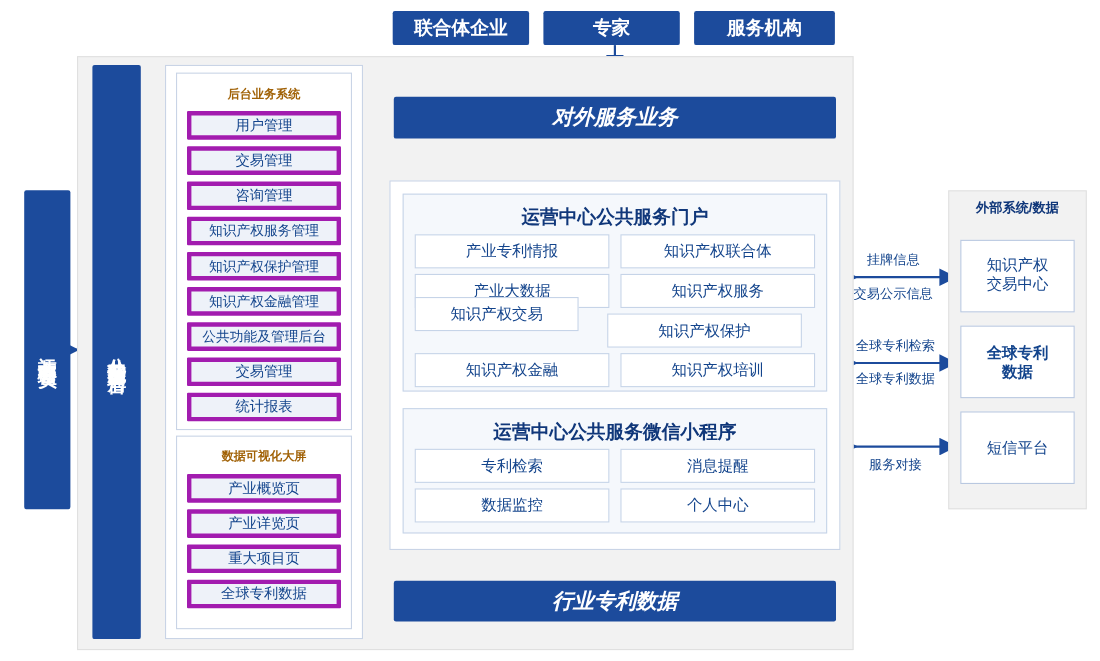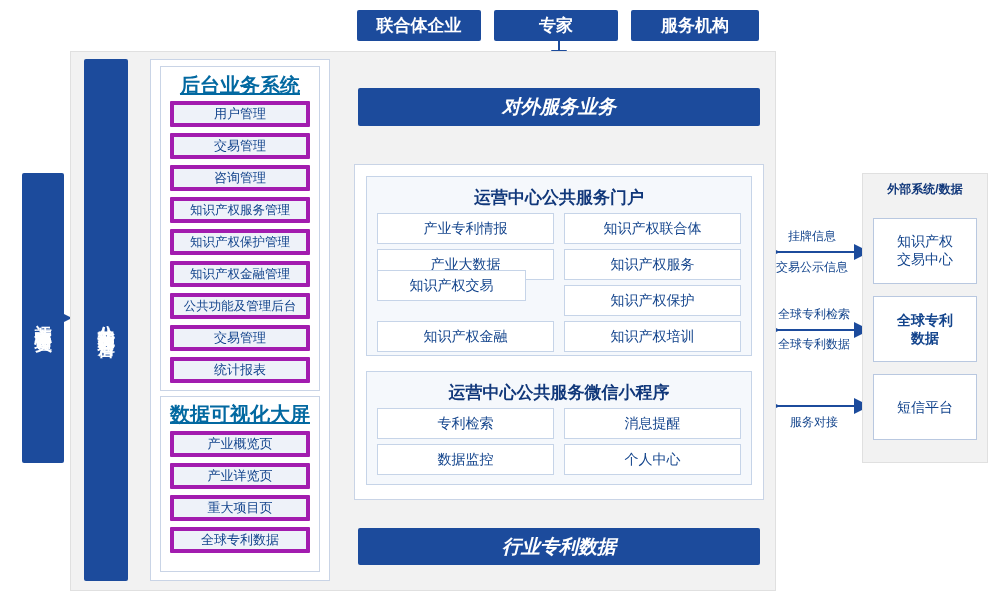--- a/index.html
+++ b/index.html
@@ -24,21 +24,21 @@
   .gray-panel{background:#f2f2f2;border:1px solid #e0e0e0;}
 
   
   .bluebar{background:#1c4b9c;color:#fff;font-size:17px;font-weight:bold;
     line-height:1.25;border-radius:2px;}
 
   
   .whitebox{background:#ffffff;border:1px solid #c9d4e6;}
 
   
-  .sect-title{font-size:20px;font-weight:bold;color:#0369a1;text-decoration:underline;}
+  .sect-title{font-size:11px;font-weight:bold;color:#a16207;}
 
   
   .item{
     background:#eef2f9;border:4px solid #a21caf;color:#13448c;
     font-size:13px;border-radius:1px;
   }
   .item.sm{font-size:12.5px;}
 
   
   .banner{background:#1c4b9c;color:#fff;font-weight:bold;border-radius:2px;font-style:italic;}
@@ -178,21 +178,21 @@
   </div>
 <div class="abs pitem center" style="left:377px;top:249px;width:177px;height:31px;">
     <span>产业大数据</span>
   </div>
 <div class="abs pitem center" style="left:564px;top:249px;width:177px;height:31px;">
     <span>知识产权服务</span>
   </div>
 <div class="abs pitem center" style="left:377px;top:270px;width:149px;height:31px;">
     <span>知识产权交易</span>
   </div>
-<div class="abs pitem center" style="left:564px;top:285px;width:177px;height:31px;">
+<div class="abs pitem center" style="left:552px;top:285px;width:177px;height:31px;">
     <span>知识产权保护</span>
   </div>
 <div class="abs pitem center" style="left:377px;top:321px;width:177px;height:31px;">
     <span>知识产权金融</span>
   </div>
 <div class="abs pitem center" style="left:564px;top:321px;width:177px;height:31px;">
     <span>知识产权培训</span>
   </div>
 
 <div class="abs portal" style="left:366px;top:371px;width:386px;height:114px;"></div>

